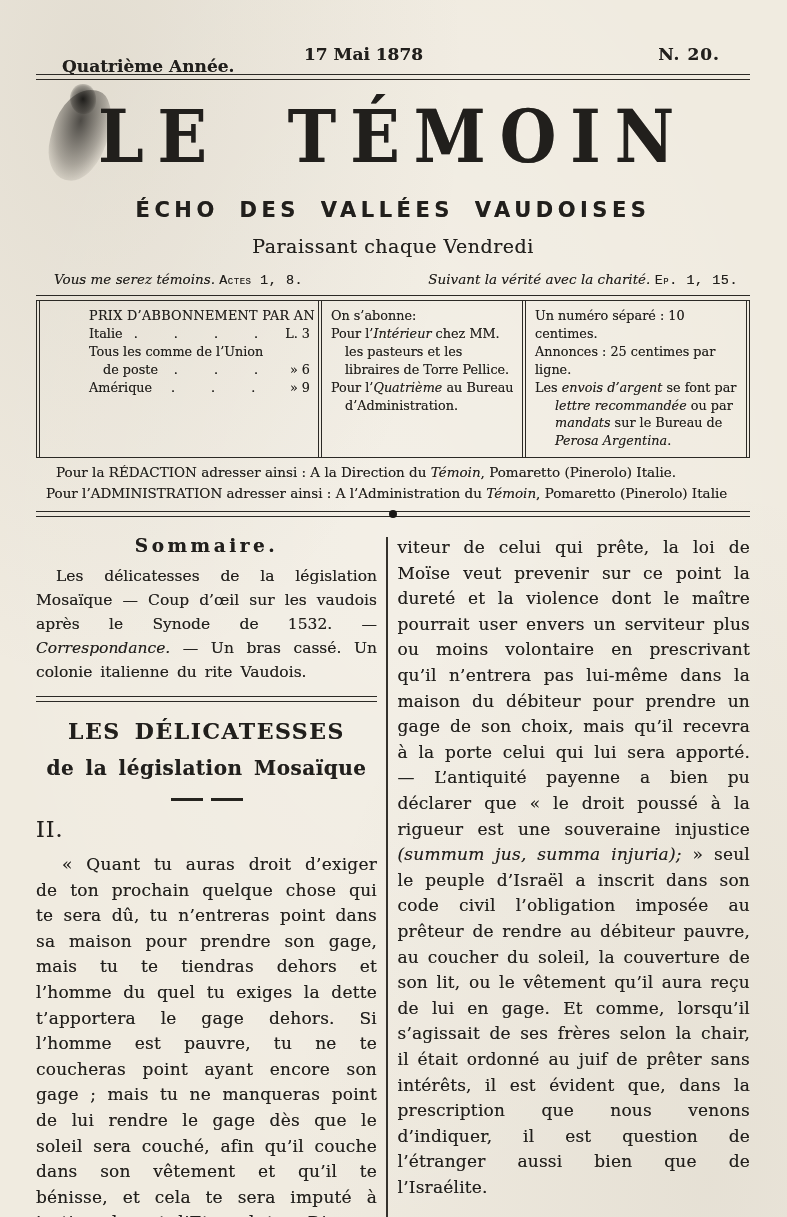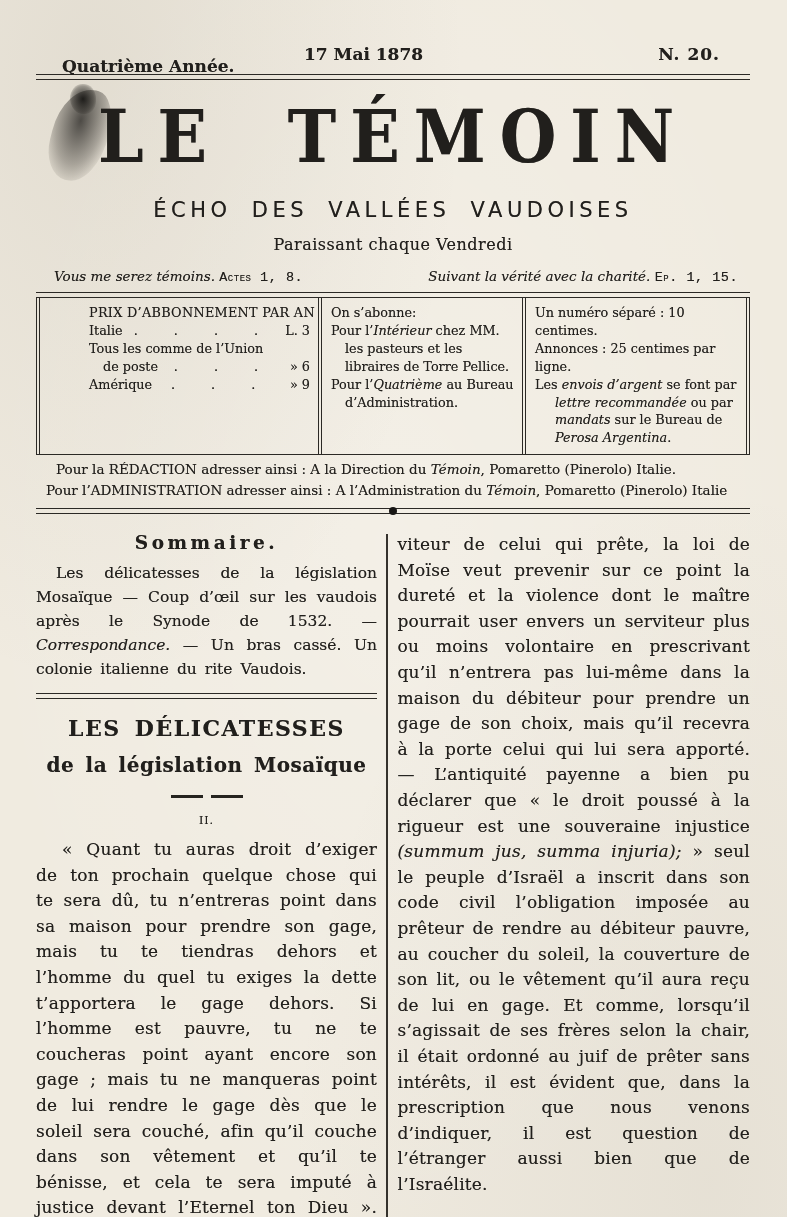--- a/index.html
+++ b/index.html
@@ -44,23 +44,23 @@
     margin:14px 0 0 0;
     text-align:center;
     font-size:65px;font-weight:bold;
     letter-spacing:14px;word-spacing:30px;
     transform:scaleY(1.12);transform-origin:top center;
     white-space:nowrap;
   }
   .subtitle{
     margin-top:28px;text-align:center;
     font-family:"DejaVu Sans", sans-serif;
-    font-weight:normal;font-size:21px;letter-spacing:4.5px;word-spacing:9px;
-  }
-  .frequency{margin-top:13px;text-align:center;font-size:16px;letter-spacing:0.5px;}
+    font-weight:bold;font-size:21px;letter-spacing:4.5px;word-spacing:9px;
+  }
+  .frequency{margin-top:13px;text-align:center;font-size:19px;letter-spacing:0.5px;}
   .mottos{margin-top:14px;display:flex;justify-content:space-between;font-size:13.5px;padding:0 12px 0 18px;}
   .motto .it{font-style:italic;}
   .motto .sc{font-variant:small-caps;letter-spacing:0.5px;}
   .rule-double.above-box{margin-top:7px;}
   
   .info-cols{display:flex;border-left:4px double #2b2925;border-right:4px double #2b2925;font-size:12.8px;line-height:1.4;padding-left:40px;}
   .info-col{padding:6px 8px 7px 9px;box-sizing:border-box;}
   .info-col.pricing{width:238px;}
   .info-col.subscribe{width:204px;border-left:4px double #2b2925;}
   .info-col.rates{flex:1;border-left:4px double #2b2925;}
@@ -82,21 +82,21 @@
   .col-left{width:341px;}
   .col-divider{width:1.5px;background:#35322d;margin:2px 10px 6px 9px;}
   .col-right{flex:1;}
   .sommaire-title{text-align:center;font-weight:bold;font-size:18.5px;letter-spacing:3.5px;margin-bottom:8px;}
   .sommaire-text{font-size:15.5px;line-height:24px;text-align:justify;text-indent:20px;word-spacing:3px;margin:0;}
   .rule-double.sect{margin:12px 0 16px 0;}
   .art-title1{text-align:center;font-weight:bold;font-size:22px;letter-spacing:1.5px;word-spacing:5px;margin:12px;}
   .art-title2{text-align:center;font-weight:bold;font-size:20px;letter-spacing:0.5px;word-spacing:4px;margin:7px 0 0 0;}
   .heading-rule{width:72px;height:3px;margin:18px auto 16px auto;
     background:linear-gradient(to right,#26241f 44%,transparent 44%,transparent 56%,#26241f 56%);}
-  .art-section{text-align:center;font-size:11px;letter-spacing:1px;margin:0 0 10px 0;}
+  .art-section{text-align:left;font-size:22px;letter-spacing:1px;margin:0 0 10px 0;}
   .body-par{font-size:17px;line-height:25.6px;text-align:justify;word-spacing:2.5px;letter-spacing:0.2px;margin:0;}
   .body-par.ind{text-indent:26px;}
   .body-par + .body-par{margin-top:1px;}
   .sc{font-variant:small-caps;font-family:Liberation Mono, monospace;}
   .txt{text-shadow:0 0 0.5px rgba(30,28,24,.55);}
 </style>
 </head>
 <body>
 
 <div class="page txt">

